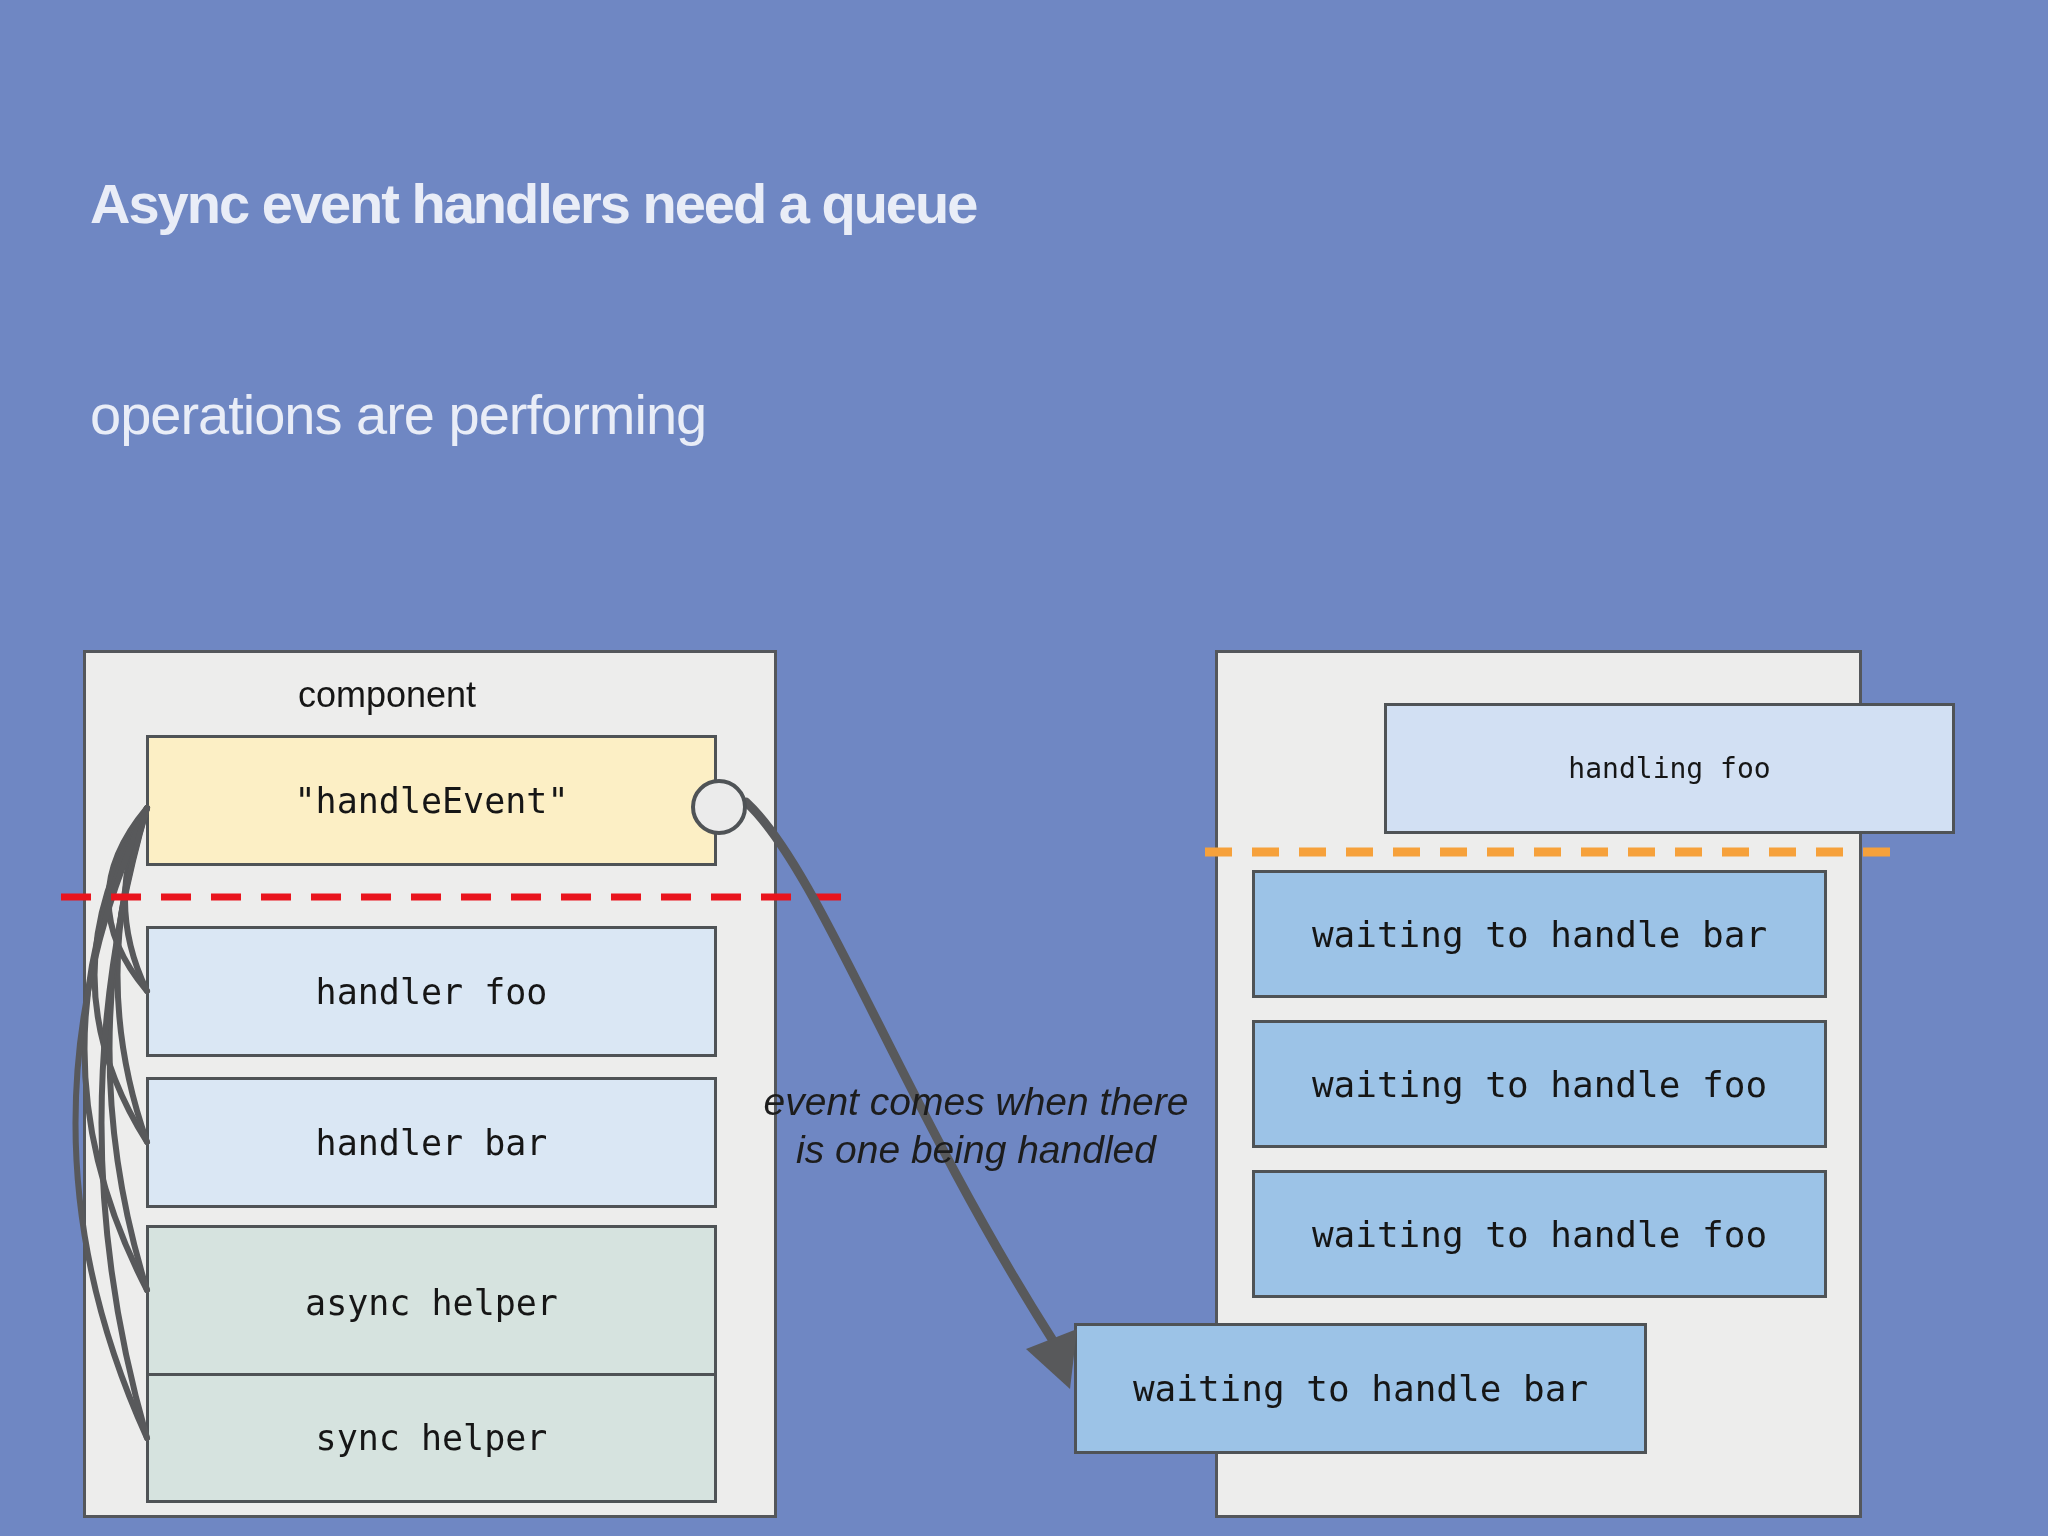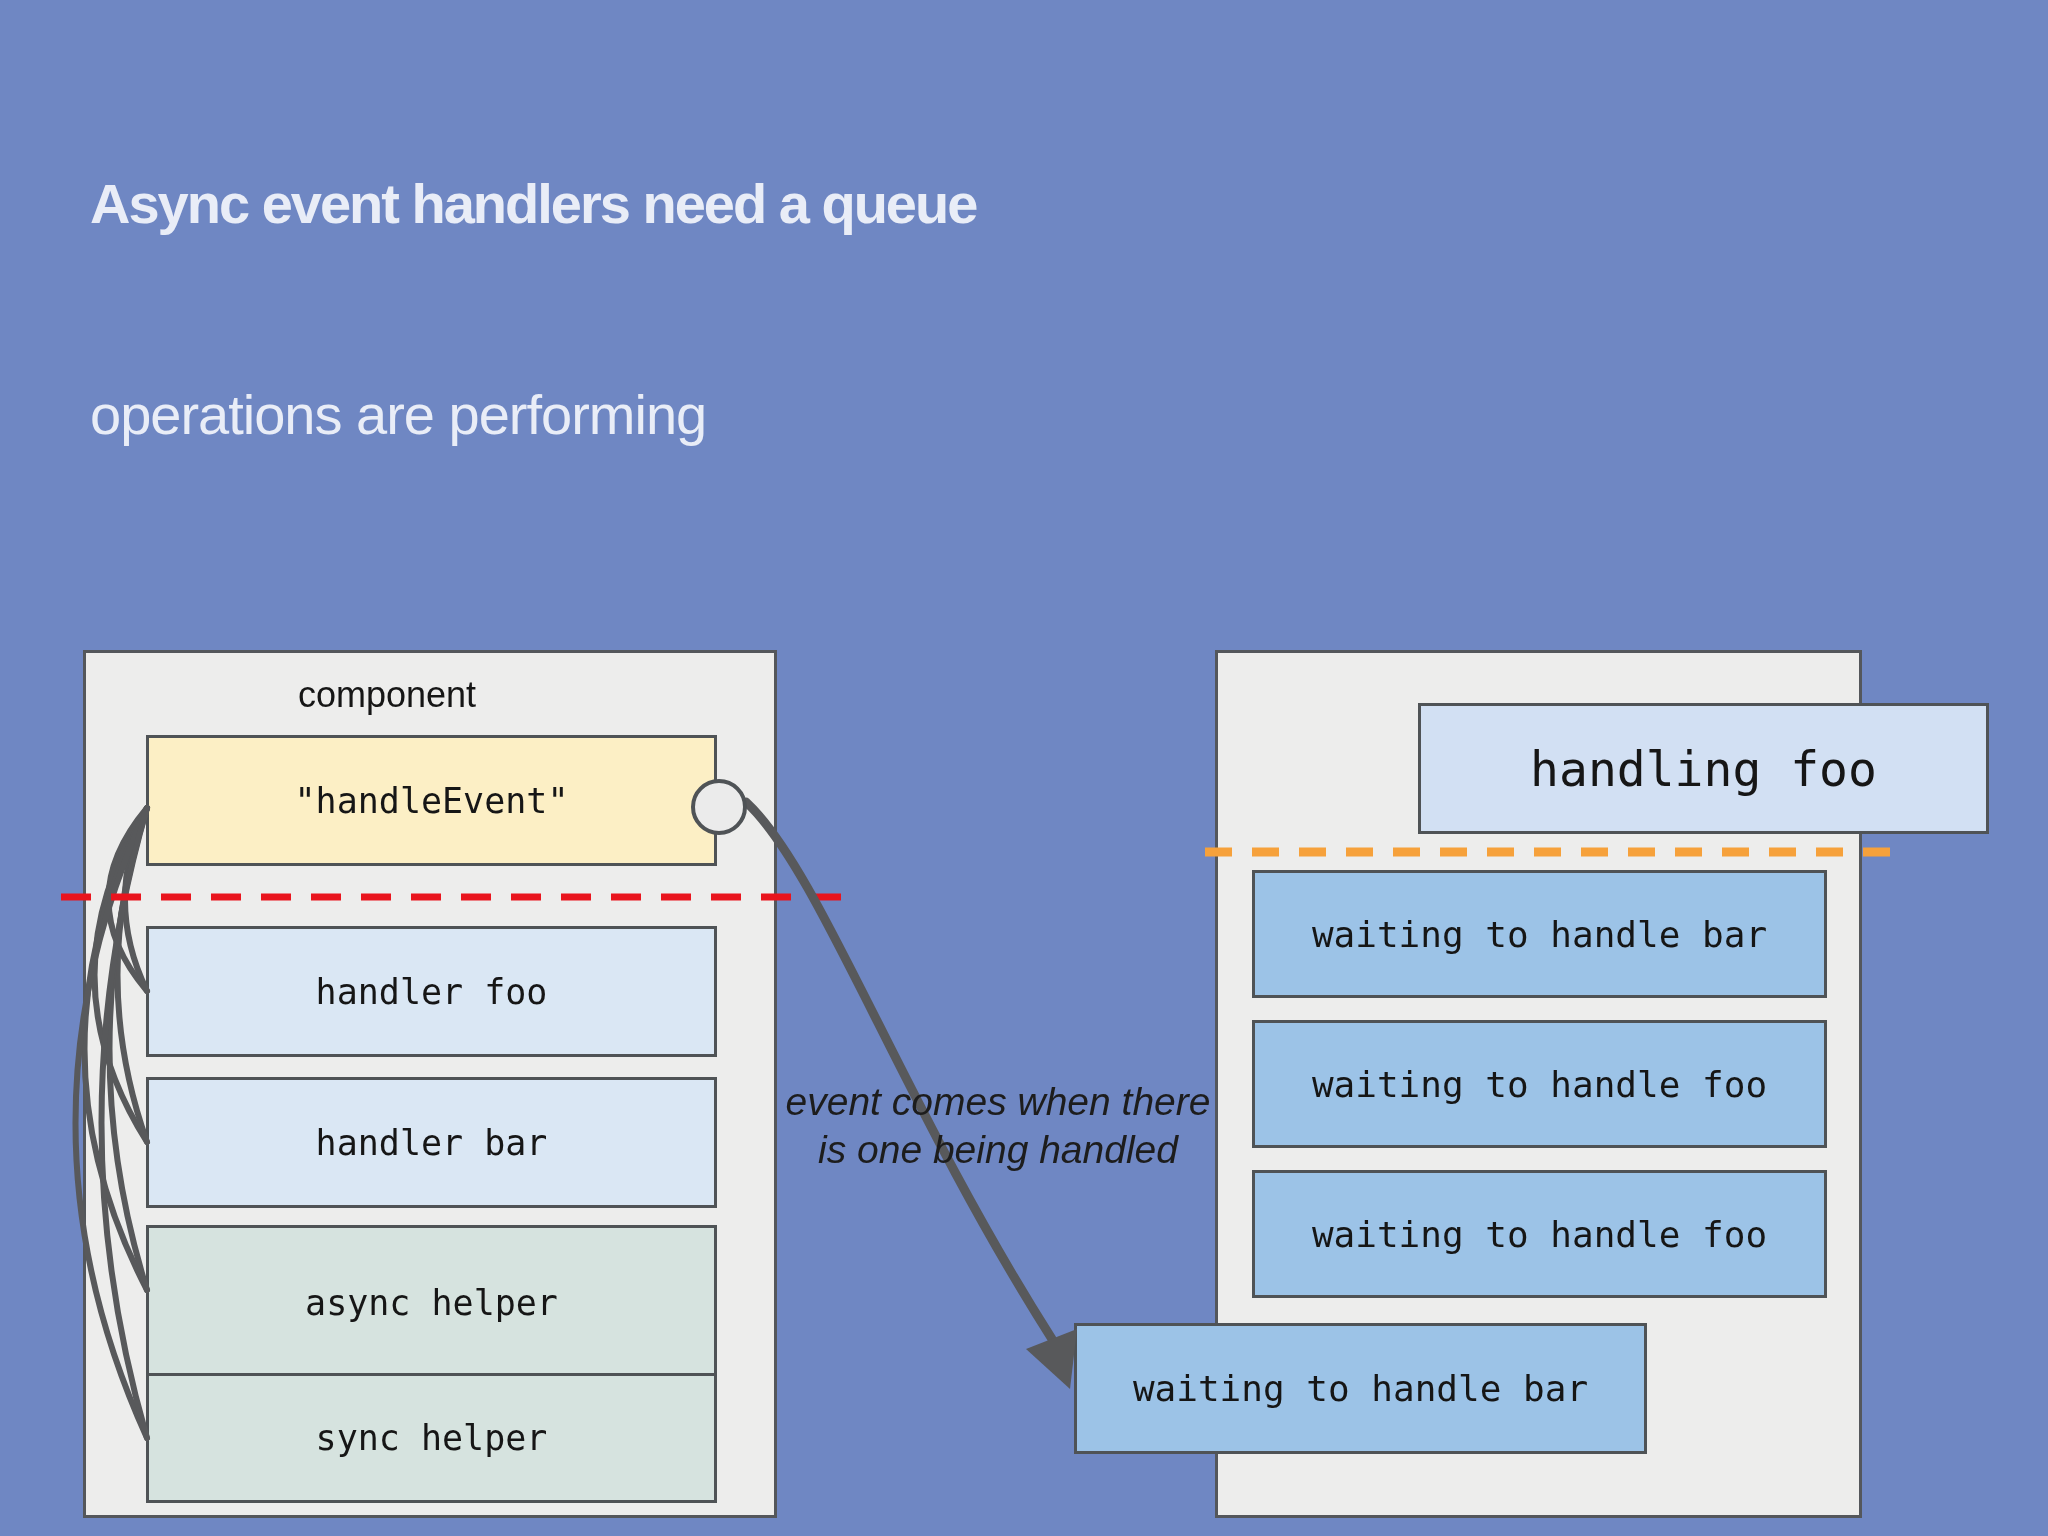--- a/index.html
+++ b/index.html
@@ -40,38 +40,38 @@
     font-family:"DejaVu Sans Mono","Liberation Mono",monospace;
     font-size:35px;color:var(--dark_text,#161616);white-space:nowrap;
     z-index:2;
   }
   .lbox{left:146px;width:571px;}
   .box.event{top:735px;height:131px;background:var(--event_fill,#fcefc5);}
   .box.h-foo{top:926px;height:131px;background:var(--handler_fill,#dae7f4);}
   .box.h-bar{top:1077px;height:131px;background:var(--handler_fill,#dae7f4);}
   .box.a-help{top:1225px;height:156px;background:var(--helper_fill,#d6e3df);}
   .box.s-help{top:1373px;height:130px;background:var(--helper_fill,#d6e3df);}
-  .box.current{left:1418px;top:703px;width:571px;height:131px;background:var(--current_fill,#d2e0f3);font-size:48px;}
+  .box.current{left:1384px;top:703px;width:571px;height:131px;background:var(--current_fill,#d2e0f3);font-size:28px;}
   .qbox{left:1252px;width:575px;height:128px;background:var(--queue_fill,#9cc3e7);font-size:36px;}
   .box.q0{top:870px;}
   .box.q1{top:1020px;}
   .box.q2{top:1170px;}
   .box.incoming{left:1074px;top:1323px;width:573px;height:131px;background:var(--queue_fill,#9cc3e7);font-size:36px;}
   svg.overlay{
     position:absolute;left:0;top:0;width:2048px;height:1536px;
     z-index:3;pointer-events:none;
   }
   .arc{stroke:var(--connector,#58595b);stroke-width:6;fill:none;stroke-linecap:round;}
   .arrow-path{stroke:var(--connector,#58595b);stroke-width:9;fill:none;stroke-linecap:round;}
   .arrow-head{fill:var(--connector,#58595b);stroke:none;}
   .red-line{stroke:var(--red_line,#e9141d);stroke-width:7;stroke-dasharray:30 20;}
   .orange-line{stroke:var(--orange_line,#f6a13b);stroke-width:9;stroke-dasharray:27 20;}
   .port-circle{fill:var(--circle_fill,#ebebeb);stroke:var(--box_border,#4f5356);stroke-width:4;}
   .annotation{
-    position:absolute;left:758px;top:1078px;width:480px;
+    position:absolute;left:736px;top:1078px;width:480px;
     text-align:center;font-style:italic;font-size:39px;line-height:48px;
     color:#1d1d1d;z-index:4;
   }
 </style>
 </head>
 <body>
 
 <div class="slide">
 
   <div class="title">Async event handlers need a queue</div>

